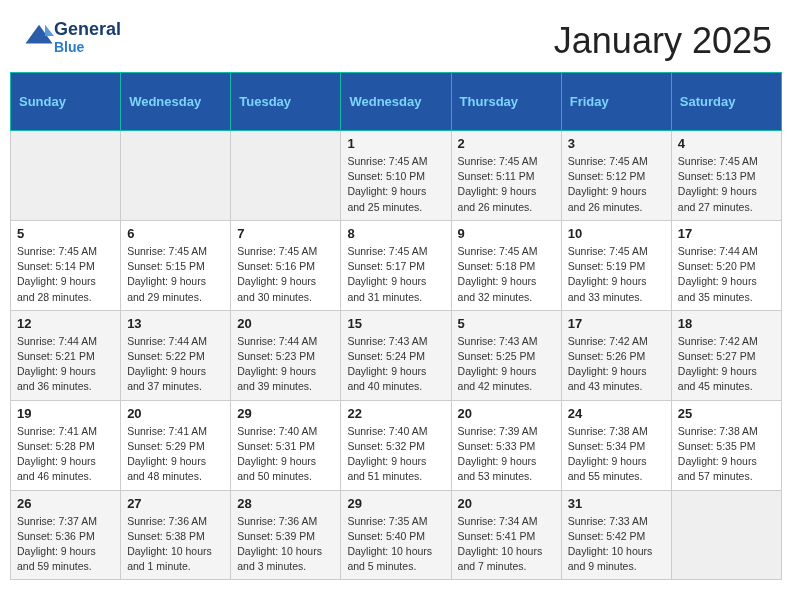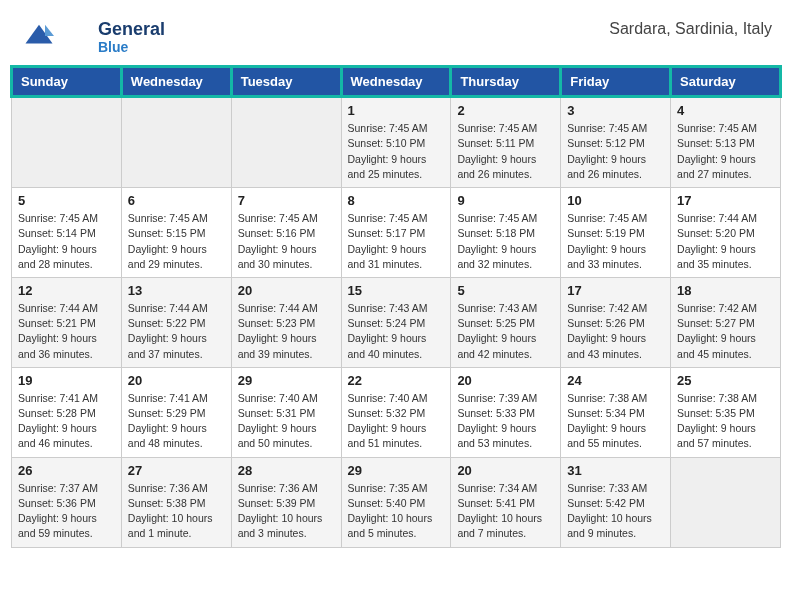--- a/index.html
+++ b/index.html
@@ -12,21 +12,20 @@
     }
     .header {
       display: flex;
       justify-content: space-between;
       align-items: flex-start;
       padding: 10px 10px 5px 10px;
     }
     .logo {
       display: flex;
       align-items: center;
-      gap: 44px;
     }
     .logo-icon {
       width: 30px;
       height: 30px;
       margin-left: 4px;
     }
     .title-block {
       text-align: right;
     }
     .month-title {
@@ -38,25 +37,25 @@
       font-size: 16px;
       color: #444;
     }
     .calendar {
       width: 100%;
       border-collapse: collapse;
       margin-top: 5px;
     }
     .calendar th {
       background-color: #2255a4;
-      color: #ffffff;
+      color: #7dd3fc;
       text-align: left;
-      padding: 6px 8px;
+      padding: 21px 8px;
       font-size: 13px;
-      border: 3px solid #14b8a6;
+      border: 1px solid #14b8a6;
     }
     .calendar td {
       vertical-align: top;
       border: 1px solid #ccc;
       padding: 5px 6px;
       font-size: 11px;
       color: #333;
       width: calc(100%/7);
       min-height: 80px;
       background: #fff;
@@ -92,21 +91,21 @@
         <polygon points="20,5 38,30 2,30" fill="#2a5caa"></polygon>
         <polygon points="28,5 40,20 28,20" fill="#5b9bd5"></polygon>
       </svg>
     </div>
     <div>
       <div style="font-size:18px;font-weight:bold;color:#1a3d6e;line-height:1.1;">General</div>
       <div style="font-size:14px;font-weight:bold;color:#2a7cc7;line-height:1.1;">Blue</div>
     </div>
   </div>
   <div class="title-block">
-    <div class="subtitle">Sardara, Sardinia, Italy</div>
+    <div class="month-title">January 2025</div>
   </div>
 </div>
 
 <table class="calendar">
   <thead>
     <tr>
     <th>Sunday</th>
         <th>Wednesday</th>
         <th>Tuesday</th>
         <th>Wednesday</th>

